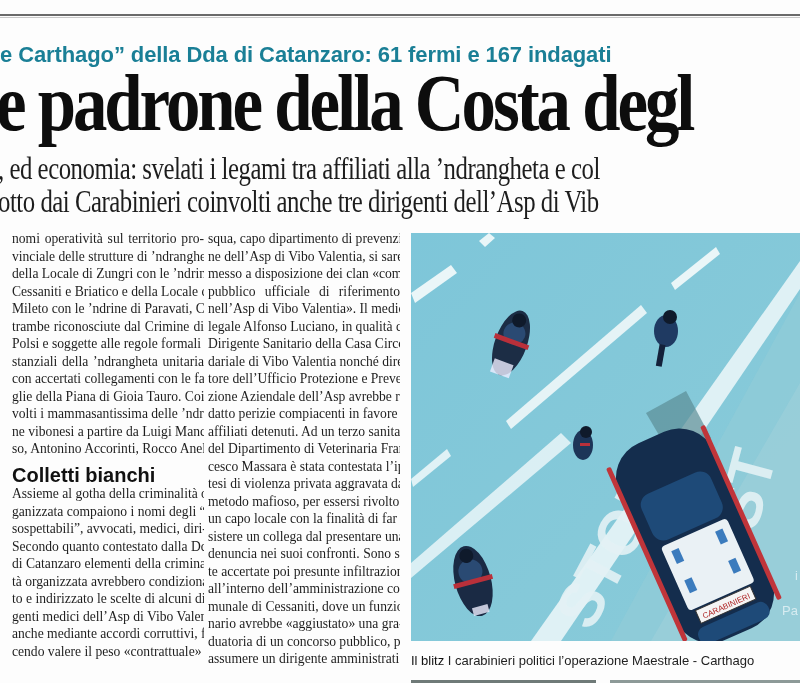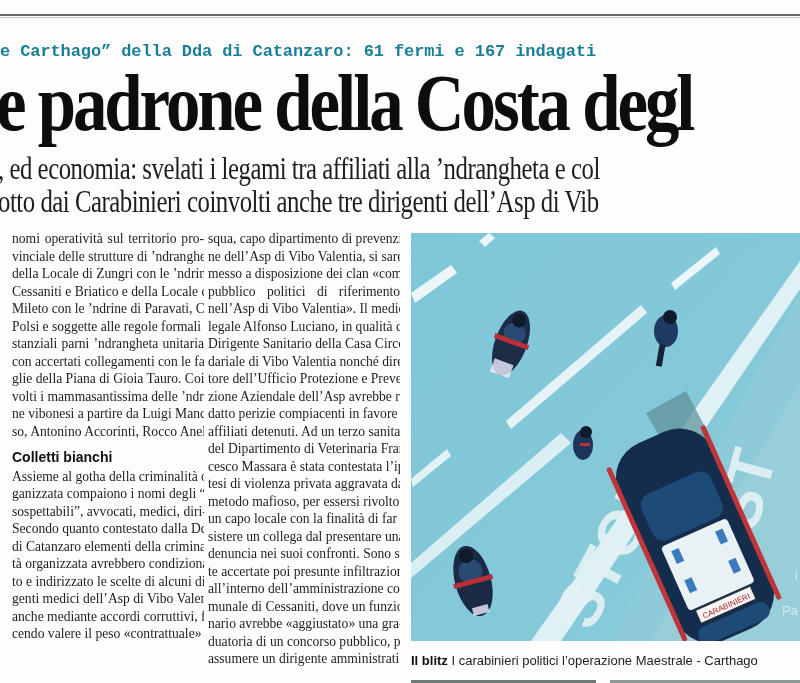--- a/index.html
+++ b/index.html
@@ -4,22 +4,22 @@
 <style>
   * { margin: 0; padding: 0; box-sizing: border-box; }
   html, body { width: 800px; height: 683px; overflow: hidden; background: #fdfdfd; }
   body { position: relative; font-family: "Liberation Serif", serif; color: #1b1b1b; }
 
   .top-rule { position: absolute; left: 0; top: 14px; width: 800px; height: 2px; background: #6a6a6a; }
   .top-rule-thin { position: absolute; left: 0; top: 17px; width: 800px; height: 1px; background: #c8c8c8; }
 
   .kicker {
     position: absolute; left: 0; top: 42px; white-space: nowrap;
-    font-family: Liberation Mono, monospace; font-weight: 700;
-    font-size: 17px; color: #1a7f96; letter-spacing: -0.1px;
+    font-family: Liberation Sans, sans-serif; font-weight: 700;
+    font-size: 22px; color: #1a7f96; letter-spacing: -0.1px;
   }
   .headline {
     position: absolute; left: -4px; top: 60px; white-space: nowrap;
     font-family: "Liberation Serif", serif; font-weight: 700;
     font-size: 80px; line-height: 86px; color: #0d0d0d;
     letter-spacing: -3.5px; transform: scaleX(0.86); transform-origin: left top;
   }
   .subhead {
     position: absolute; left: -2px; white-space: nowrap;
     font-family: "Liberation Serif", serif; font-size: 31px;
@@ -34,38 +34,38 @@
     font-family: "Liberation Serif", serif; font-size: 13.6px;
     line-height: 17.5px; color: #1e1e1e; text-align: justify;
     hyphens: manual;
   }
   .col.c1 { left: 12px; }
   .col.c2 { left: 208px; }
   .col .line { display: block; text-align: justify; text-align-last: justify; white-space: nowrap; overflow: hidden; }
   .col .line.last { text-align-last: left; }
   .section-head {
     font-family: "Liberation Sans", sans-serif; font-weight: 700;
-    font-size: 14px; margin-top: 9px; margin-bottom: 1px; color: #111;
+    font-size: 20px; margin-top: 9px; margin-bottom: 1px; color: #111;
   }
 
   .photo {
     position: absolute; left: 411px; top: 233px; width: 389px; height: 408px;
     overflow: hidden; background: #7cc3d6;
   }
   .photo svg { display: block; }
   .photo-credit {
     position: absolute; right: 2px; font-family: "Liberation Sans", sans-serif;
     font-size: 13px; color: rgba(235,245,248,0.75);
   }
 
   .caption {
     position: absolute; left: 411px; top: 653px; white-space: nowrap;
     font-family: "Liberation Sans", sans-serif; font-size: 13px; color: #222;
   }
-  .caption b { font-weight: 700; color: #111; }
+  .caption b { font-weight: 400; color: #111; }
 
   .bottom-strip { position: absolute; top: 680px; height: 3px; background: #6f7a78; }
   .bottom-strip.s1 { left: 411px; width: 185px; }
   .bottom-strip.s2 { left: 610px; width: 190px; background: #8d9a98; }
 </style>
 </head>
 <body>
 
 <div class="top-rule"></div>
 <div class="top-rule-thin"></div>
@@ -75,22 +75,23 @@
 <div class="subhead l1">, ed economia: svelati i legami tra affiliati alla ’ndrangheta e col</div>
 <div class="subhead l2">otto dai Carabinieri coinvolti anche tre dirigenti dell’Asp di Vib</div>
 
 <div class="col c1">
   <div>
     <span class="line">nomi operatività sul territorio pro-</span>
     <span class="line">vinciale delle strutture di ’ndrangheta</span>
     <span class="line">della Locale di Zungri con le ’ndrine di</span>
     <span class="line">Cessaniti e Briatico e della Locale di</span>
     <span class="line">Mileto con le ’ndrine di Paravati, Com-</span>
+    <span class="line">trambe riconosciute dal Crimine di</span>
     <span class="line">Polsi e soggette alle regole formali e so-</span>
-    <span class="line">stanziali parni ’ndrangheta unitaria</span>
+    <span class="line">stanziali della ’ndrangheta unitaria</span>
     <span class="line">con accertati collegamenti con le fami-</span>
     <span class="line">glie della Piana di Gioia Tauro. Coin-</span>
     <span class="line">volti i mammasantissima delle ’ndri-</span>
     <span class="line">ne vibonesi a partire da Luigi Mancu-</span>
     <span class="line last">so, Antonino Accorinti, Rocco Anello.</span>
   </div>
   <div class="section-head">Colletti bianchi</div>
   <div>
     <span class="line">Assieme al gotha della criminalità or-</span>
     <span class="line">ganizzata compaiono i nomi degli “in-</span>
@@ -103,21 +104,21 @@
     <span class="line">anche mediante accordi corruttivi, fa-</span>
     <span class="line">cendo valere il peso «contrattuale» ed</span>
 
   </div>
 </div>
 
 <div class="col c2">
   <span class="line">squa, capo dipartimento di prevenzio-</span>
   <span class="line">ne dell’Asp di Vibo Valentia, si sarebbe</span>
   <span class="line">messo a disposizione dei clan «come</span>
-  <span class="line">pubblico politici di riferimento</span>
+  <span class="line">pubblico ufficiale di riferimento</span>
   <span class="line">nell’Asp di Vibo Valentia». Il medico</span>
   <span class="line">legale Alfonso Luciano, in qualità di</span>
   <span class="line">Dirigente Sanitario della Casa Circon-</span>
   <span class="line">dariale di Vibo Valentia nonché diret-</span>
   <span class="line">tore dell’Ufficio Protezione e Preven-</span>
   <span class="line">zione Aziendale dell’Asp avrebbe re-</span>
   <span class="line">datto perizie compiacenti in favore di</span>
   <span class="line">affiliati detenuti. Ad un terzo sanitario</span>
   <span class="line">del Dipartimento di Veterinaria Fran-</span>
   <span class="line">cesco Massara è stata contestata l’ipo-</span>

